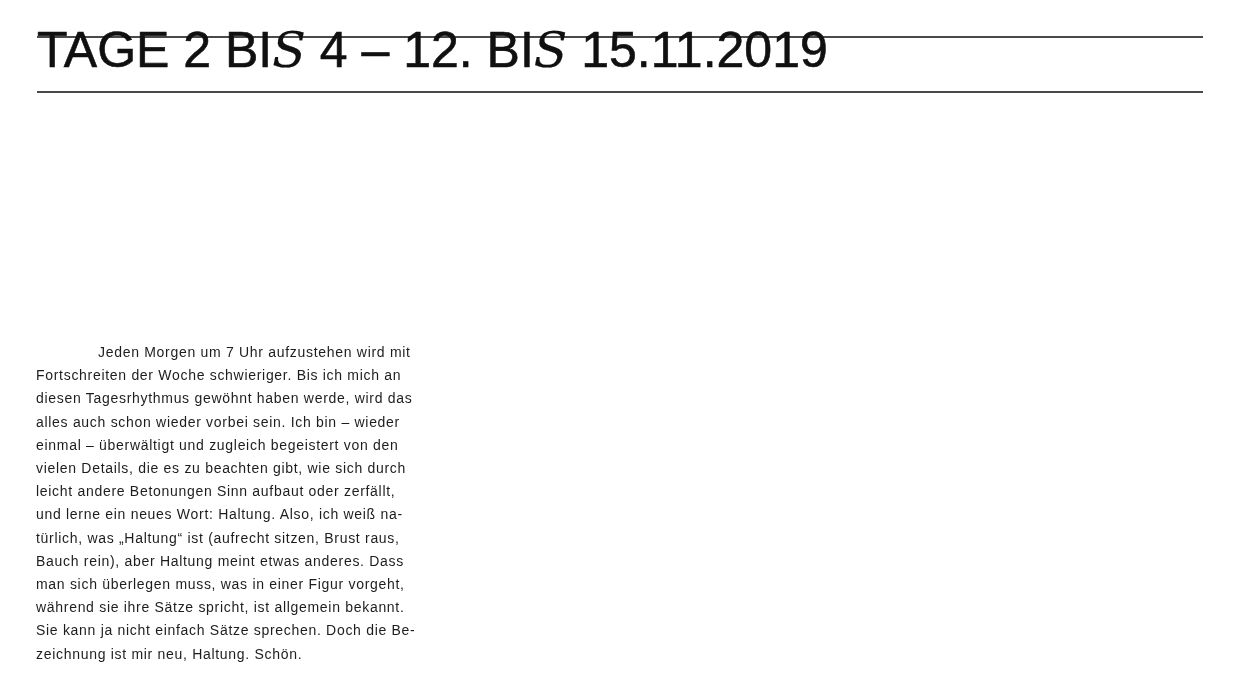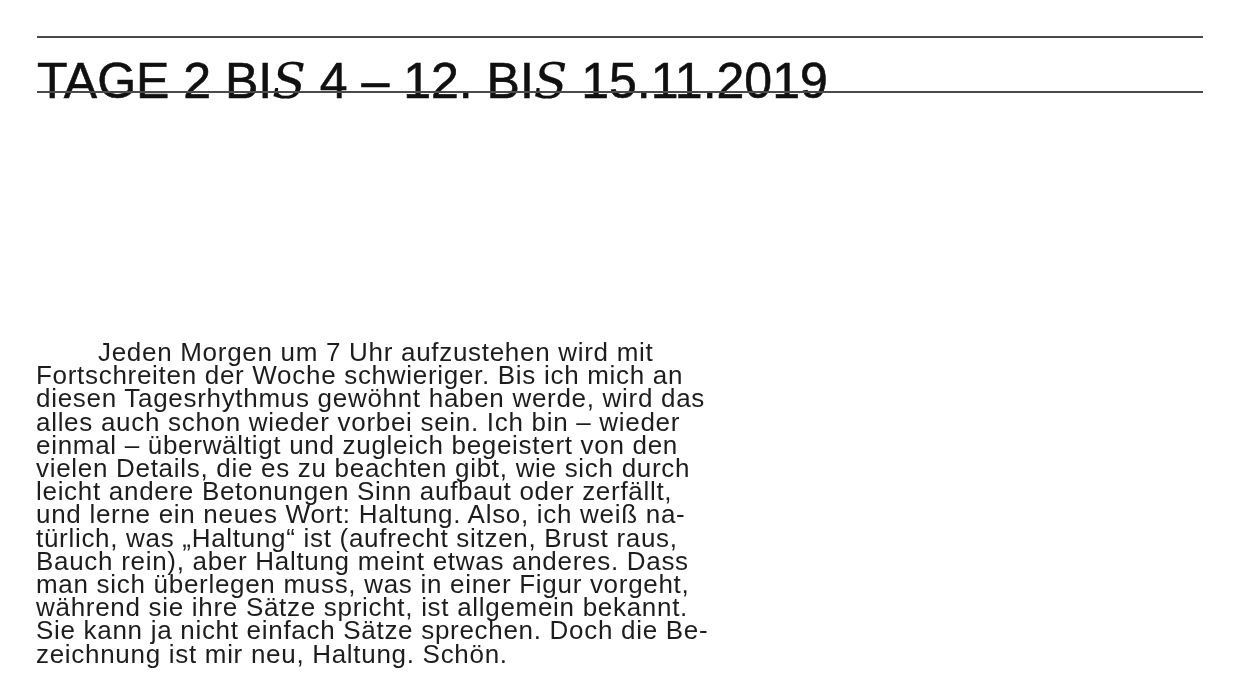--- a/index.html
+++ b/index.html
@@ -17,21 +17,21 @@
     left: 37px;
     width: 1166px;
     height: 2px;
     background: #4a4a4a;
   }
   .rule-top { top: 36px; }
   .rule-bottom { top: 91px; }
   h1.page-title {
     position: absolute;
     left: 37px;
-    top: 56px;
+    top: 25px;
     margin: 0;
     padding: 0;
     font-family: "Liberation Sans", sans-serif;
     font-size: 50px;
     font-weight: 400;
     line-height: 50px;
     letter-spacing: 0px;
     color: #101010;
     white-space: nowrap;
     -webkit-text-stroke: 0.6px #101010;
@@ -44,21 +44,21 @@
     -webkit-text-stroke-width: 0.2px;
     letter-spacing: 0;
   }
   p.diary {
     position: absolute;
     left: 36px;
     top: 341px;
     margin: 0;
     padding: 0;
     font-family: "Liberation Sans", sans-serif;
-    font-size: 26px;
+    font-size: 14px;
     line-height: 23.2px;
     letter-spacing: 0.7px;
     color: #1d1d1d;
     white-space: pre;
     text-indent: 62px;
   }
 </style>
 </head>
 <body>
 

